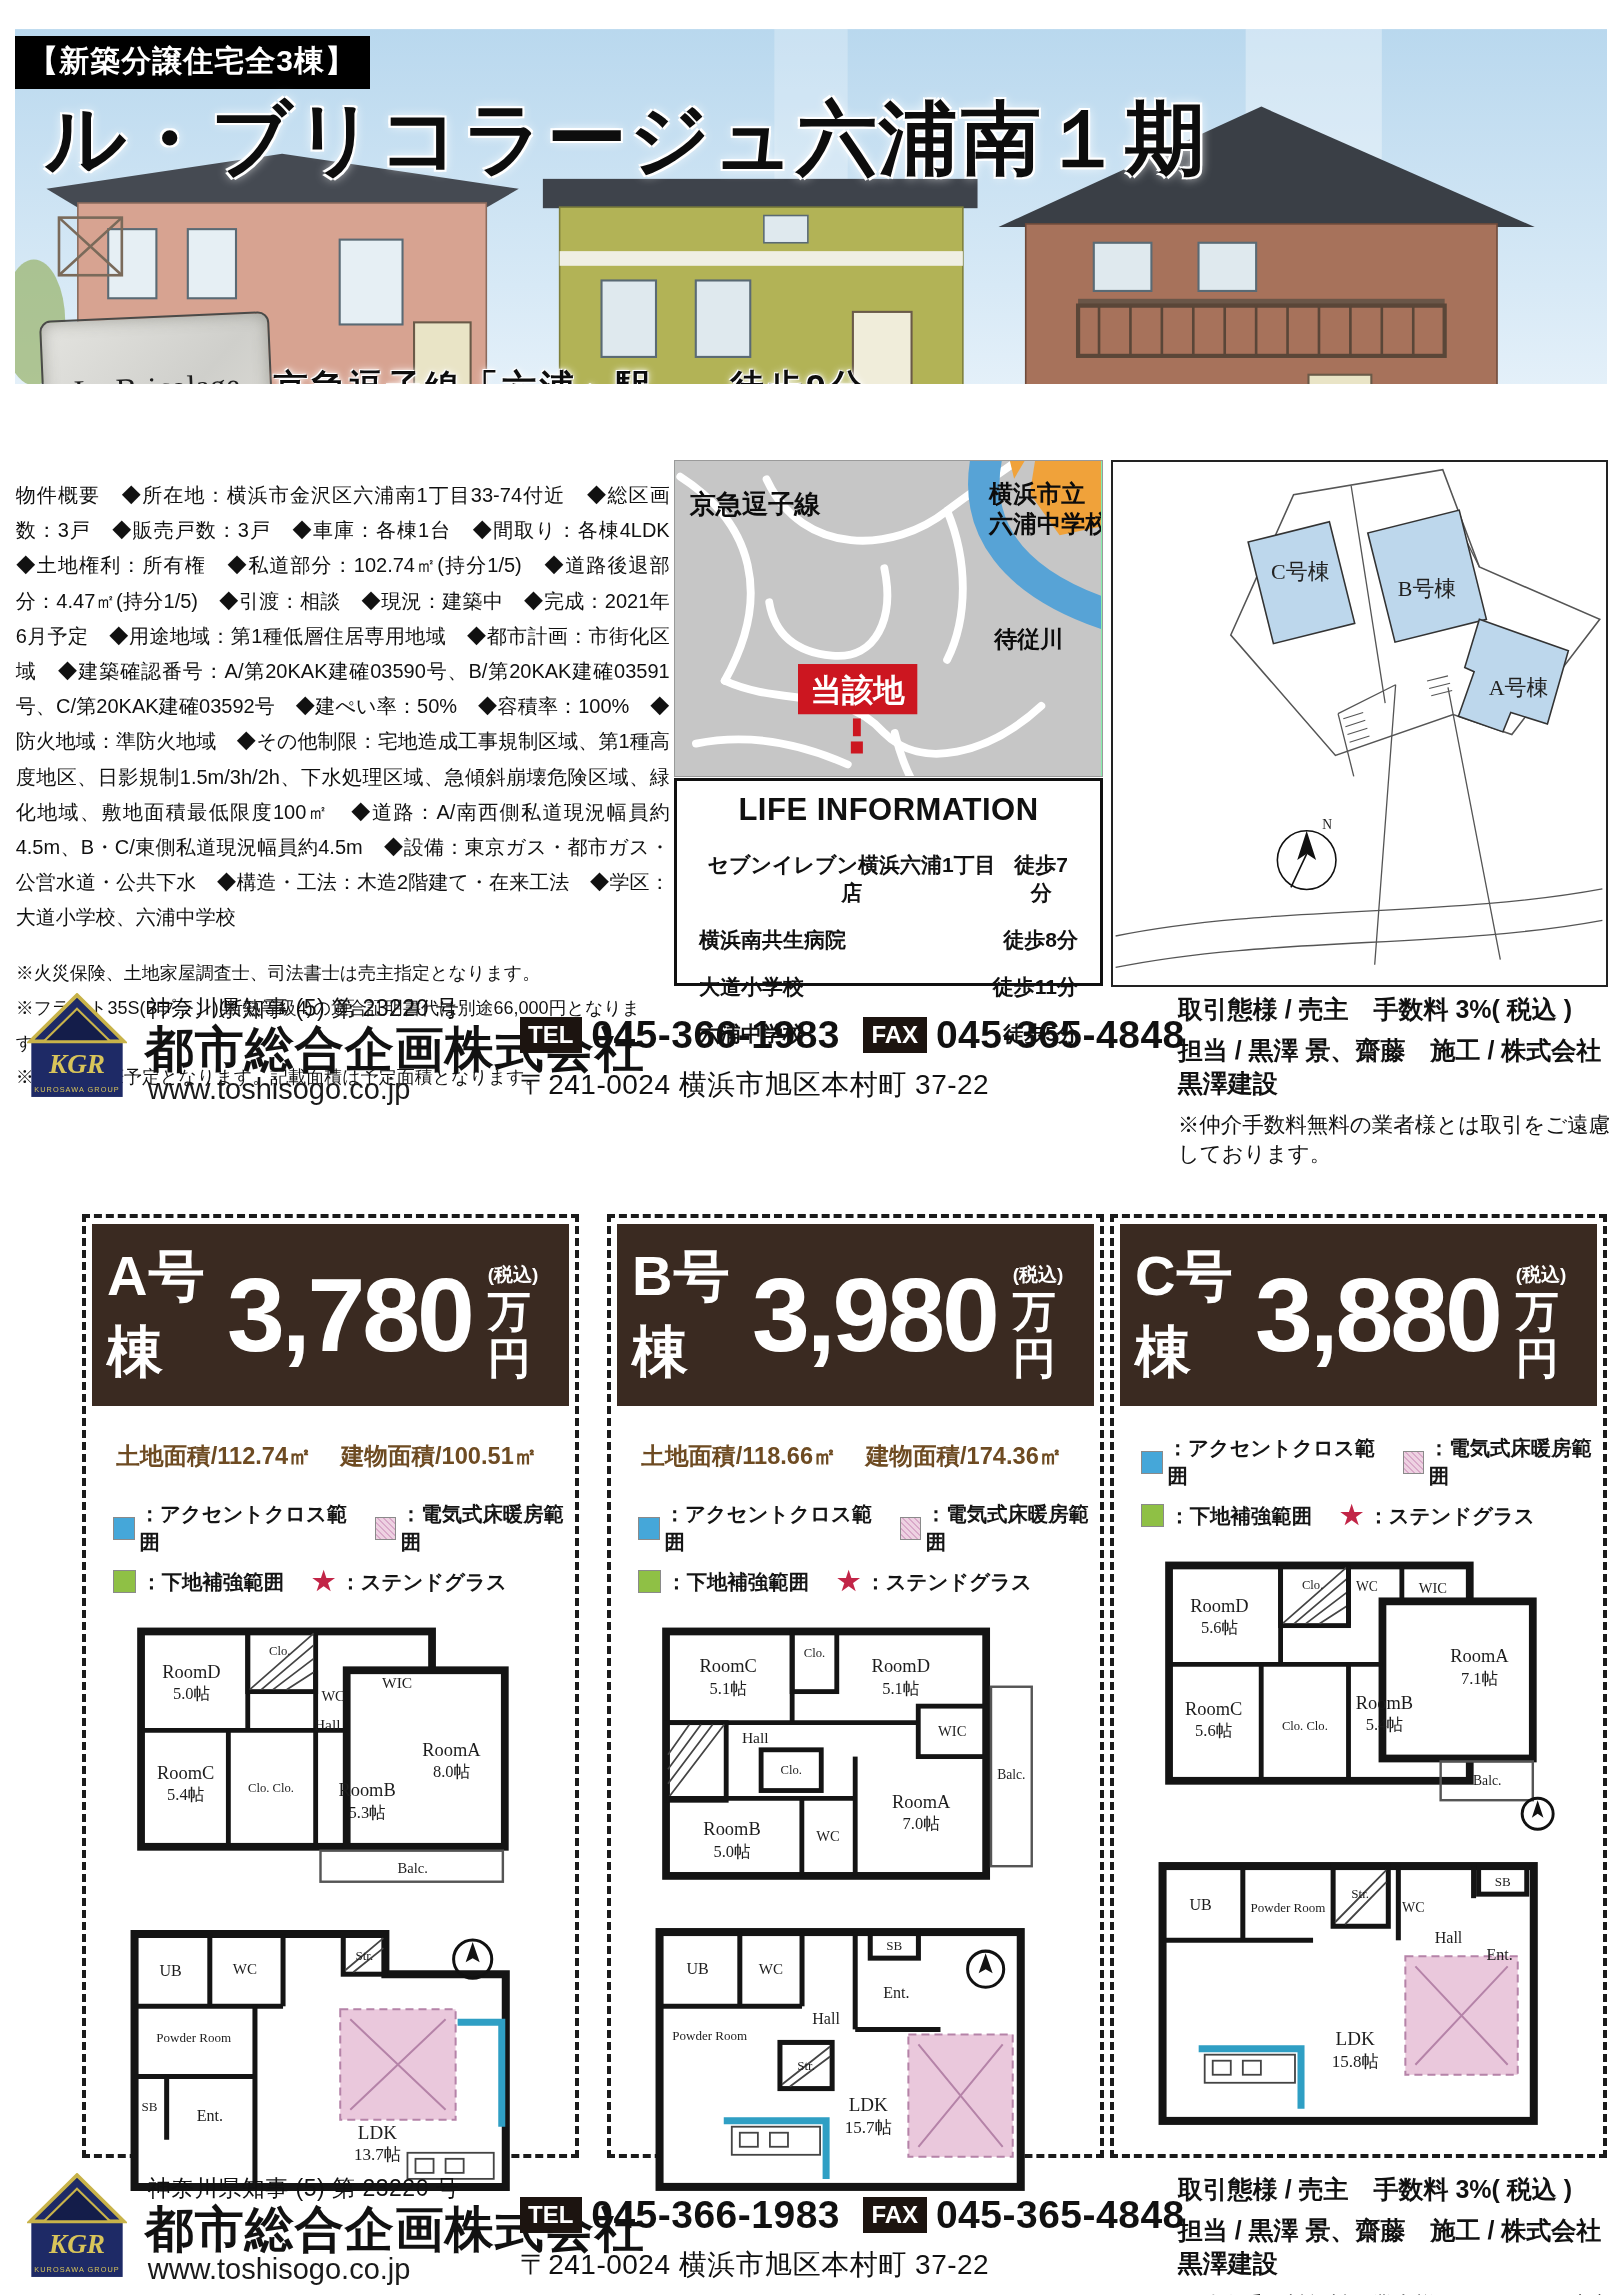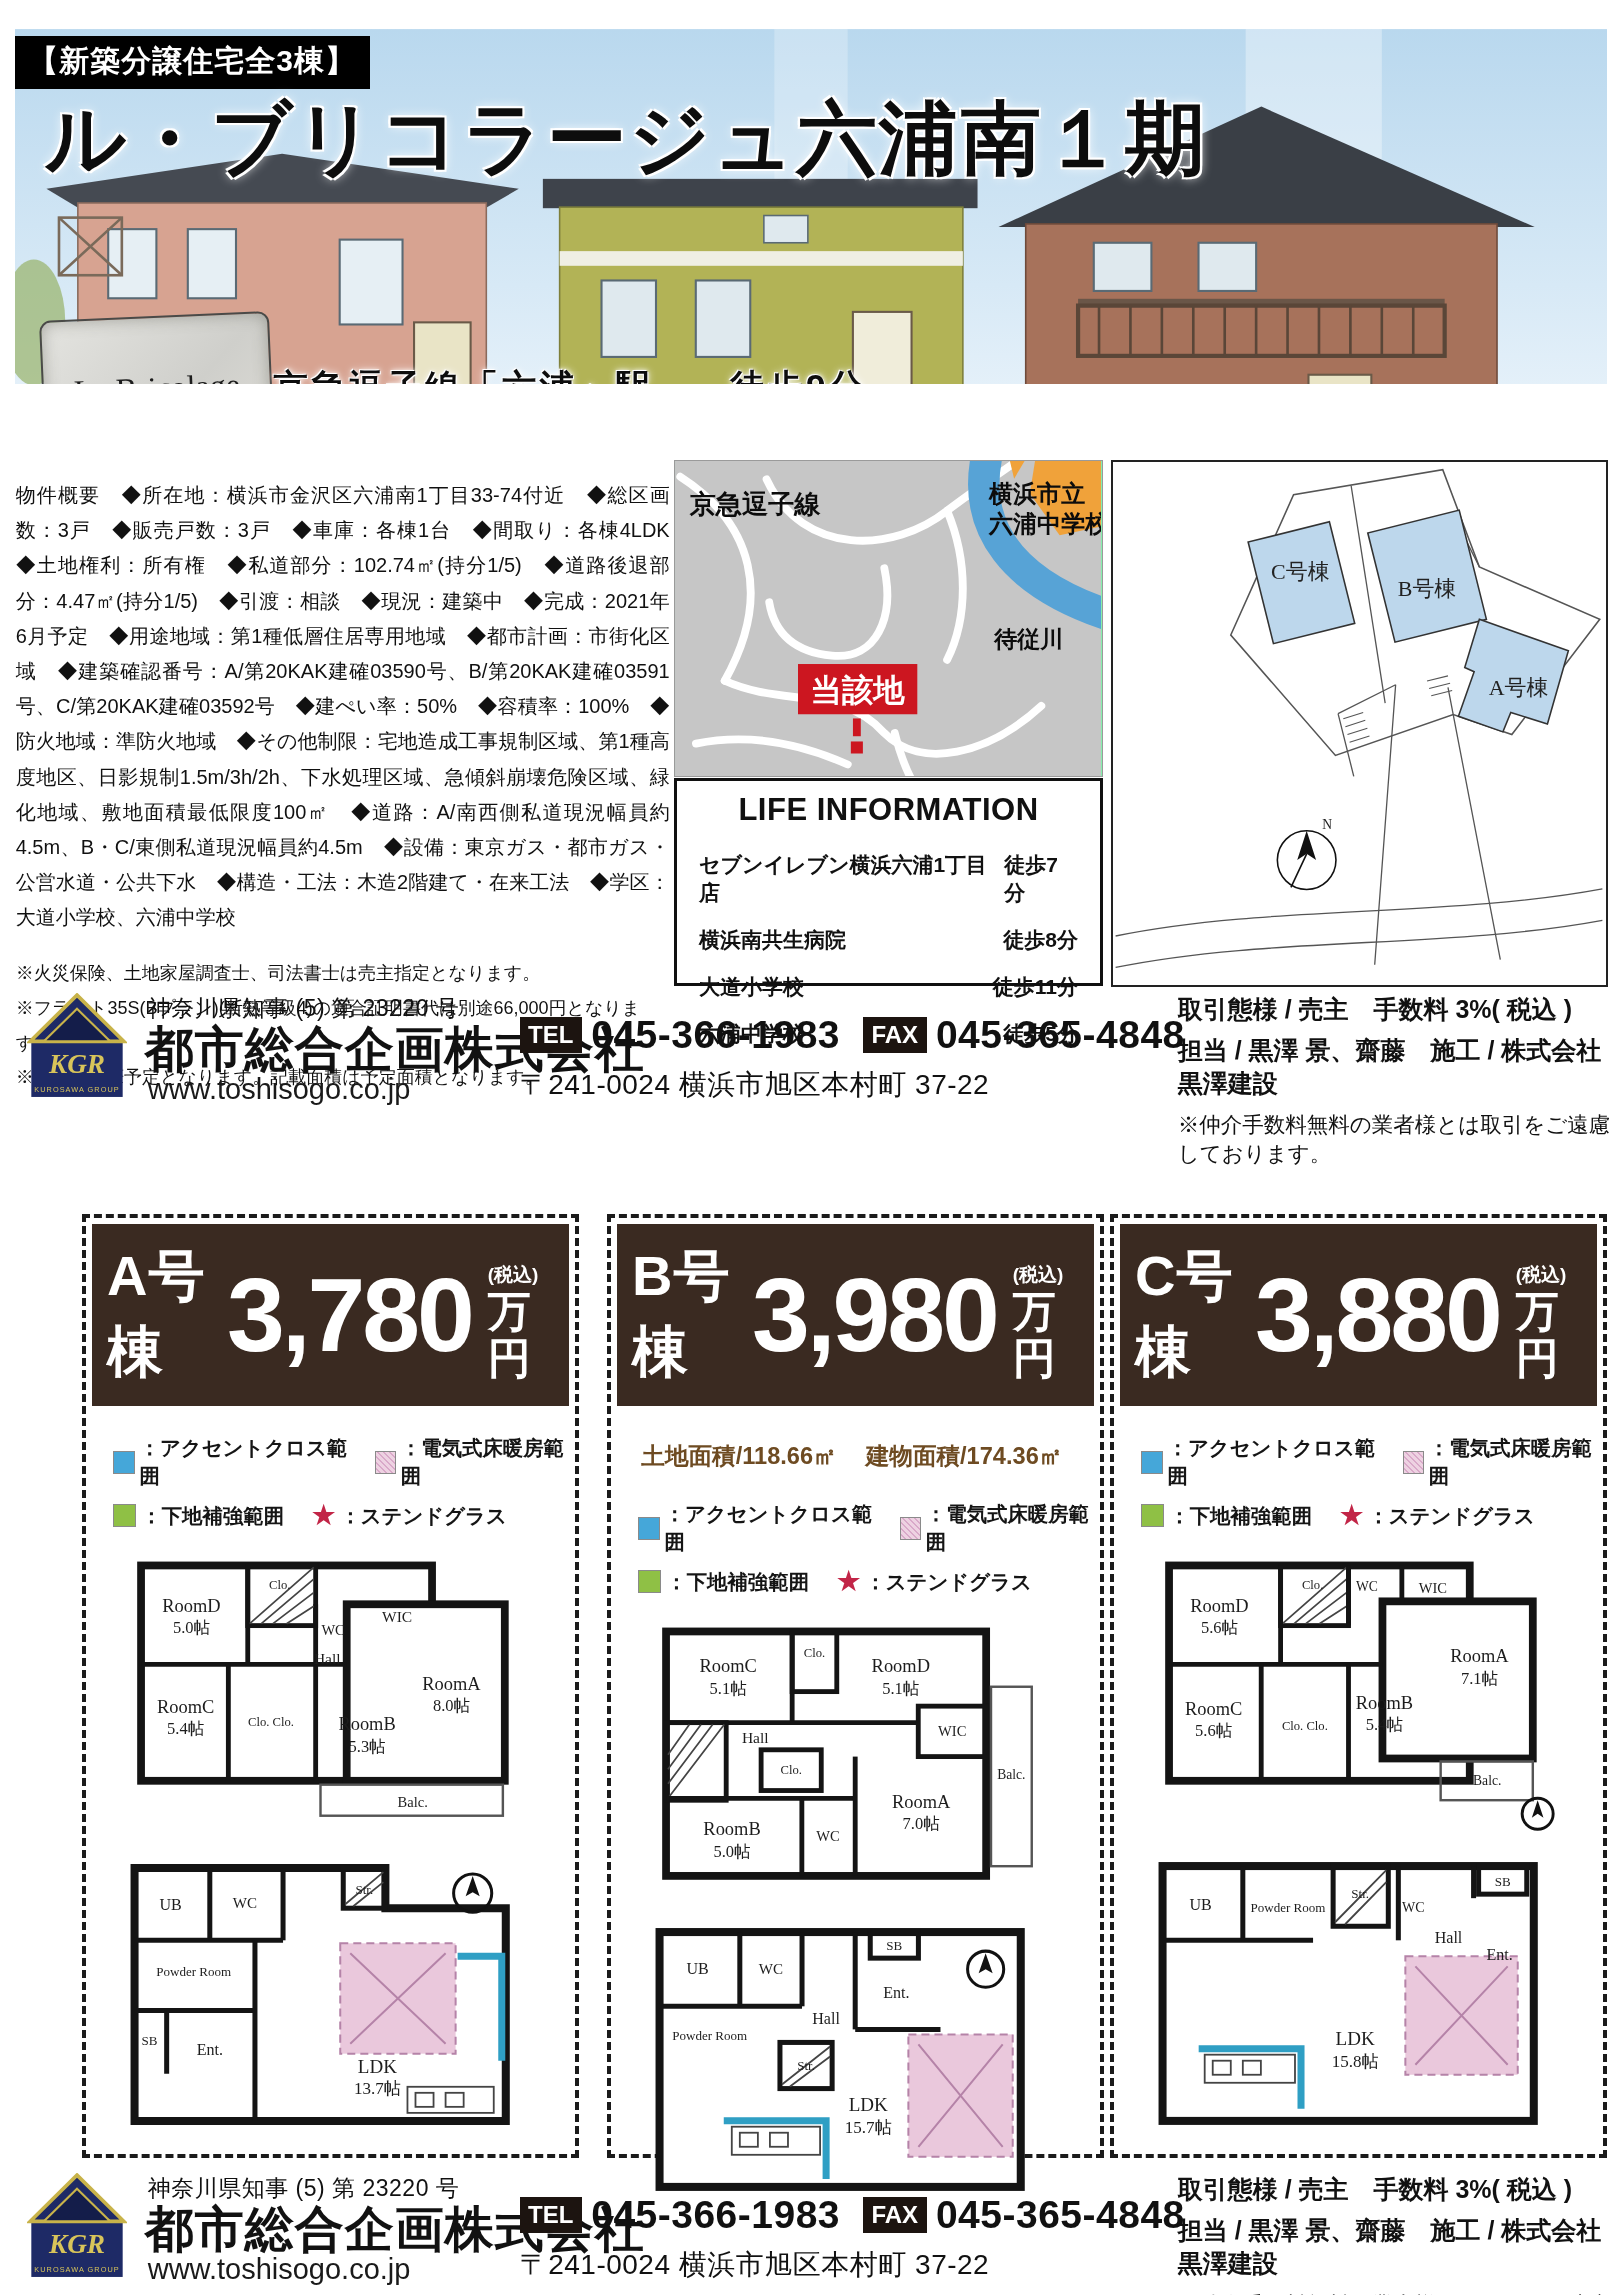--- a/index.html
+++ b/index.html
@@ -28,21 +28,21 @@
   .overview .notes div{font-size:18px;line-height:1.92;}
   
   .map{position:absolute;left:674px;top:460px;width:429px;height:317px;background:#86efac;
     border:1px solid #9a9a9a;box-sizing:border-box;overflow:hidden;}
   
   .lifeinfo{position:absolute;left:674px;top:778px;width:429px;height:208px;background:#fff;
     border:3.7px solid #101010;box-sizing:border-box;padding:8.4px 22px 0;}
   .li-title{text-align:center;font-size:31px;font-weight:900;letter-spacing:0.5px;margin-top:3.1px;}
   .li-rows{margin-top:23px;}
   .li-row{display:flex;justify-content:space-between;align-items:baseline;
-    font-size:21px;font-weight:700;margin-bottom:19px;}
+    font-size:21px;font-weight:700;margin-bottom:19px;text-align:center;}
   
   .siteplan{position:absolute;left:1111px;top:460px;width:497px;height:527px;background:#fff;
     border:2.1px solid #222;box-sizing:border-box;}
   
   .company{position:absolute;left:15.7px;width:1592px;height:113px;}
   .company .logo{position:absolute;left:11.5px;top:0;}
   .c-license{position:absolute;left:132px;top:0;font-size:23px;letter-spacing:0.5px;}
   .c-name{position:absolute;left:129px;top:24px;font-size:49px;font-weight:900;letter-spacing:1px;}
   .c-site{position:absolute;left:132px;top:80px;font-size:29px;color:#1a1a1a;}
   .c-mid{position:absolute;left:504px;top:20px;}
@@ -265,20 +265,24 @@
   </footer>
 
   <article class="card card-a">
     <div class="u-head">
       <span class="u-name">A号棟</span>
       <span class="u-price">3,780</span>
       <span class="u-side">
         <span class="u-tax">(税込)</span>
         <span class="u-unit">万円</span>
       </span>
+    </div>
+    <div class="u-areas">
+      <span>土地面積/112.74㎡</span>
+      <span>建物面積/100.51㎡</span>
     </div>
     <div class="legend">
       <div class="lg-row">
         <span class="sw sw-blue"></span>
         <span>：アクセントクロス範囲</span>
         <span class="sp"></span>
         <span class="sw sw-pink"></span>
         <span>：電気式床暖房範囲</span>
       </div>
       <div class="lg-row">

